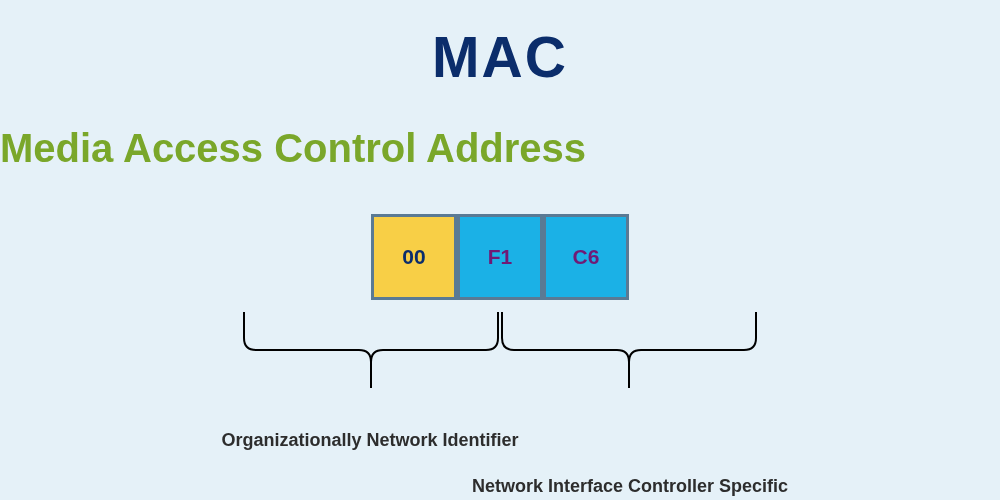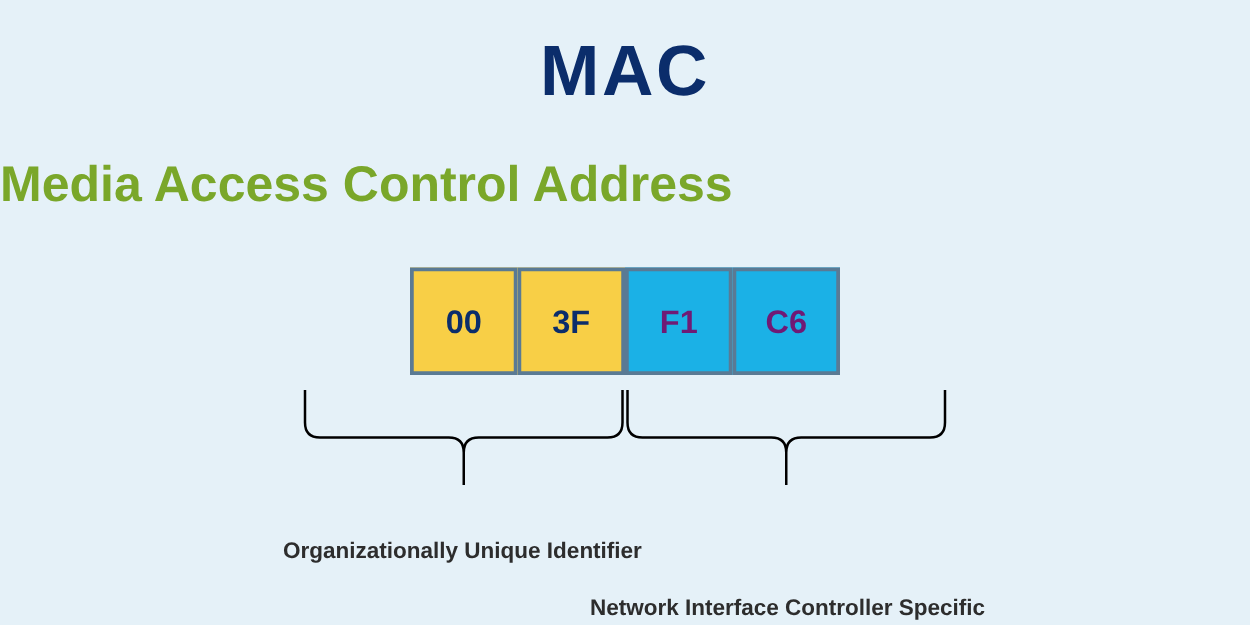--- a/index.html
+++ b/index.html
@@ -39,21 +39,21 @@
     transform: translateX(-50%);
     display: flex;
   }
   .octet {
     width: 86px;
     height: 86px;
     border: 3px solid #5a7a94;
     display: flex;
     align-items: center;
     justify-content: center;
-    font-size: 26px;
+    font-size: 21px;
     font-weight: 700;
   }
   .octet.yellow { background: #f8cf46; color: #0b2d6b; }
   .octet.blue   { background: #1bb1e6; color: #701a75; }
   .brace {
     position: absolute;
     top: 310px;
   }
   .brace svg { display: block; }
   .label {
@@ -66,31 +66,30 @@
   }
 </style>
 </head>
 <body>
 
 <div class="title">MAC</div>
 <div class="subtitle">Media Access Control Address</div>
 
 <div class="octet-row">
   <div class="octet yellow">00</div>
-  <div class="octet yellow">3F</div>
   <div class="octet blue">F1</div>
   <div class="octet blue">C6</div>
 </div>
 
 <div class="brace" style="left:242px;">
   <svg width="258" height="80" viewBox="0 0 258 80">
     <path d="M 2 2 L 2 28 Q 2 40 14 40 L 117 40 Q 129 40 129 52 L 129 78 L 129 52 Q 129 40 141 40 L 244 40 Q 256 40 256 28 L 256 2" fill="none" stroke="#000" stroke-width="2"></path>
   </svg>
 </div>
 
 <div class="brace" style="left:500px;">
   <svg width="258" height="80" viewBox="0 0 258 80">
     <path d="M 2 2 L 2 28 Q 2 40 14 40 L 117 40 Q 129 40 129 52 L 129 78 L 129 52 Q 129 40 141 40 L 244 40 Q 256 40 256 28 L 256 2" fill="none" stroke="#000" stroke-width="2"></path>
   </svg>
 </div>
 
-<div class="label" style="left:200px; width:340px;">Organizationally Unique Identifier</div>
+<div class="label" style="left:200px; width:340px;">Organizationally Network Identifier</div>
 <div class="label" style="left:460px; width:340px;margin-top:46px;">Network Interface Controller Specific</div>
 
 </body></html>

